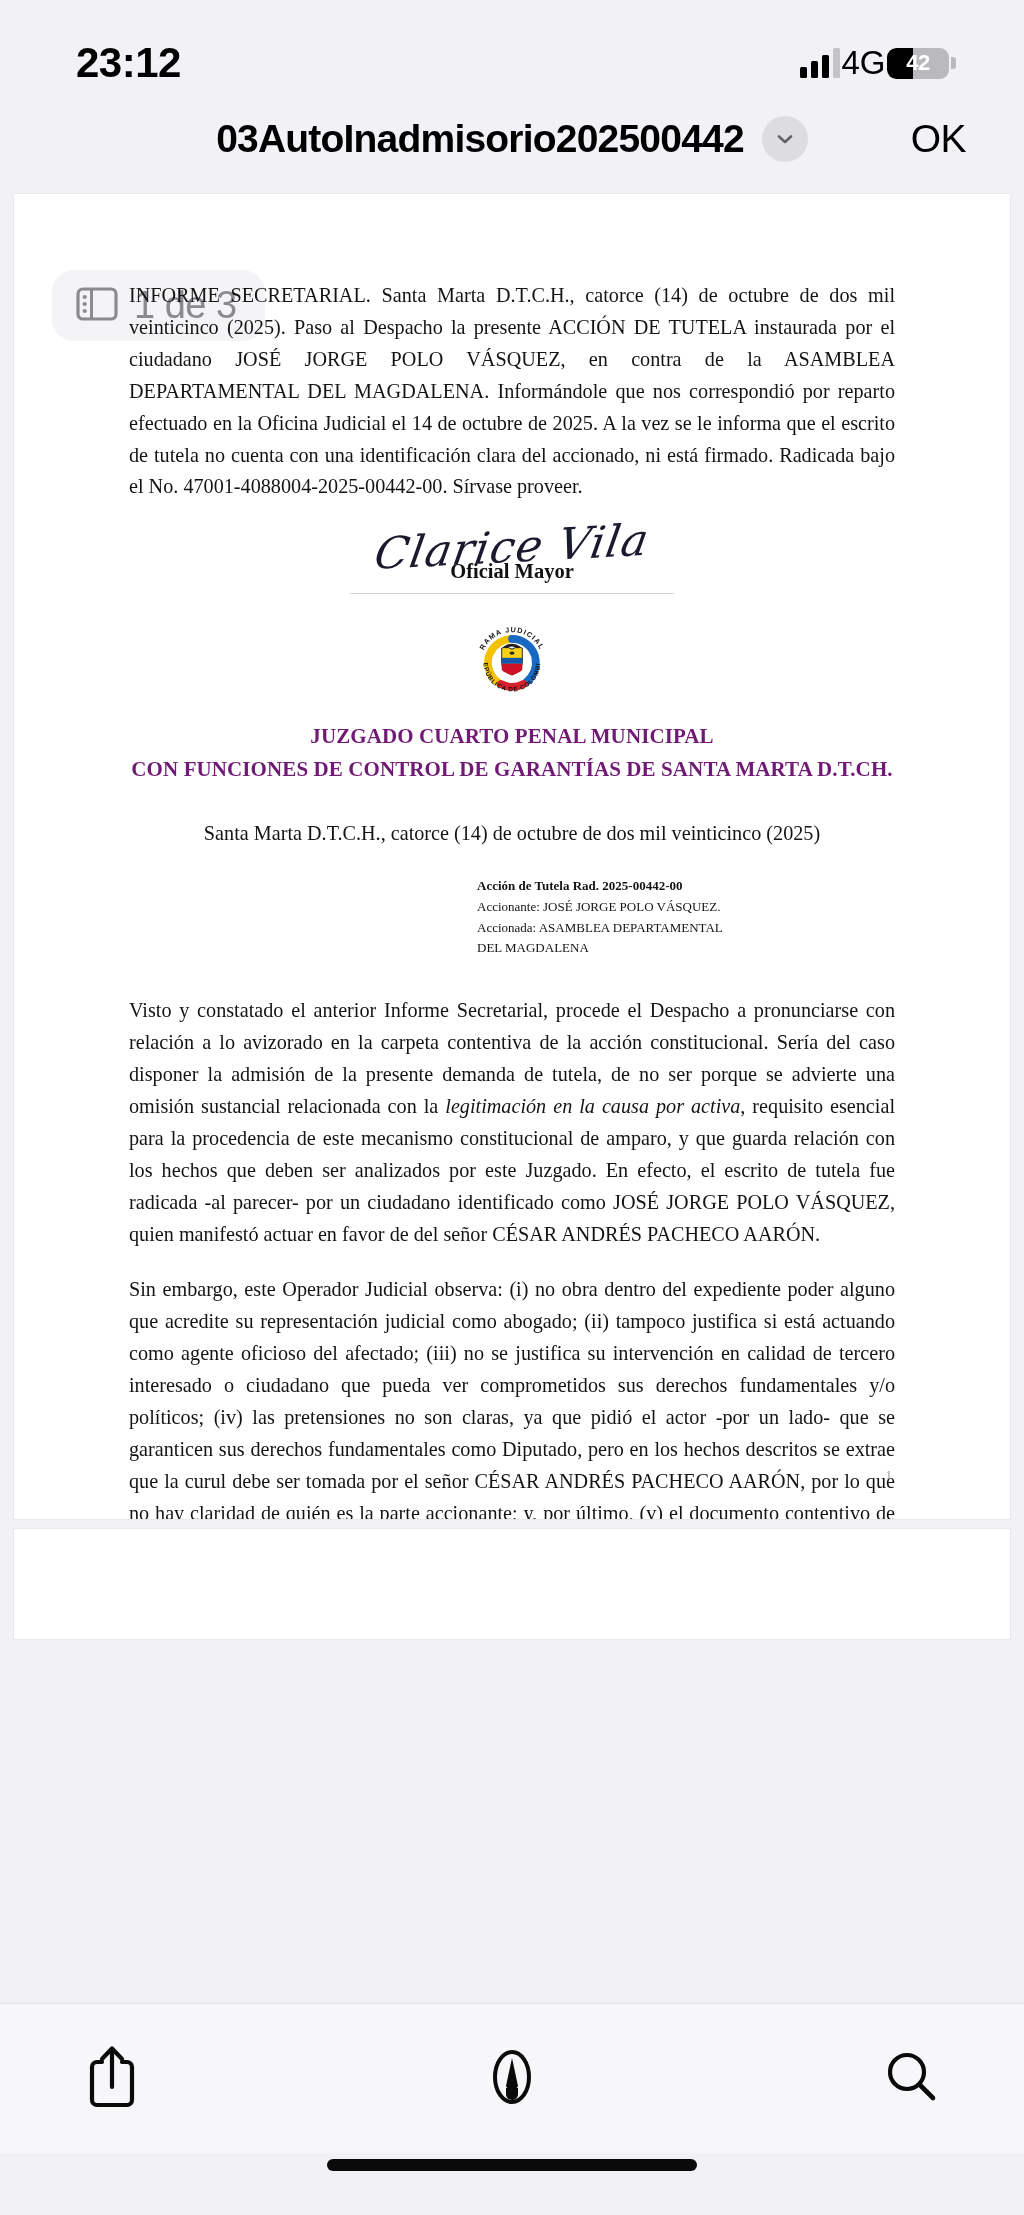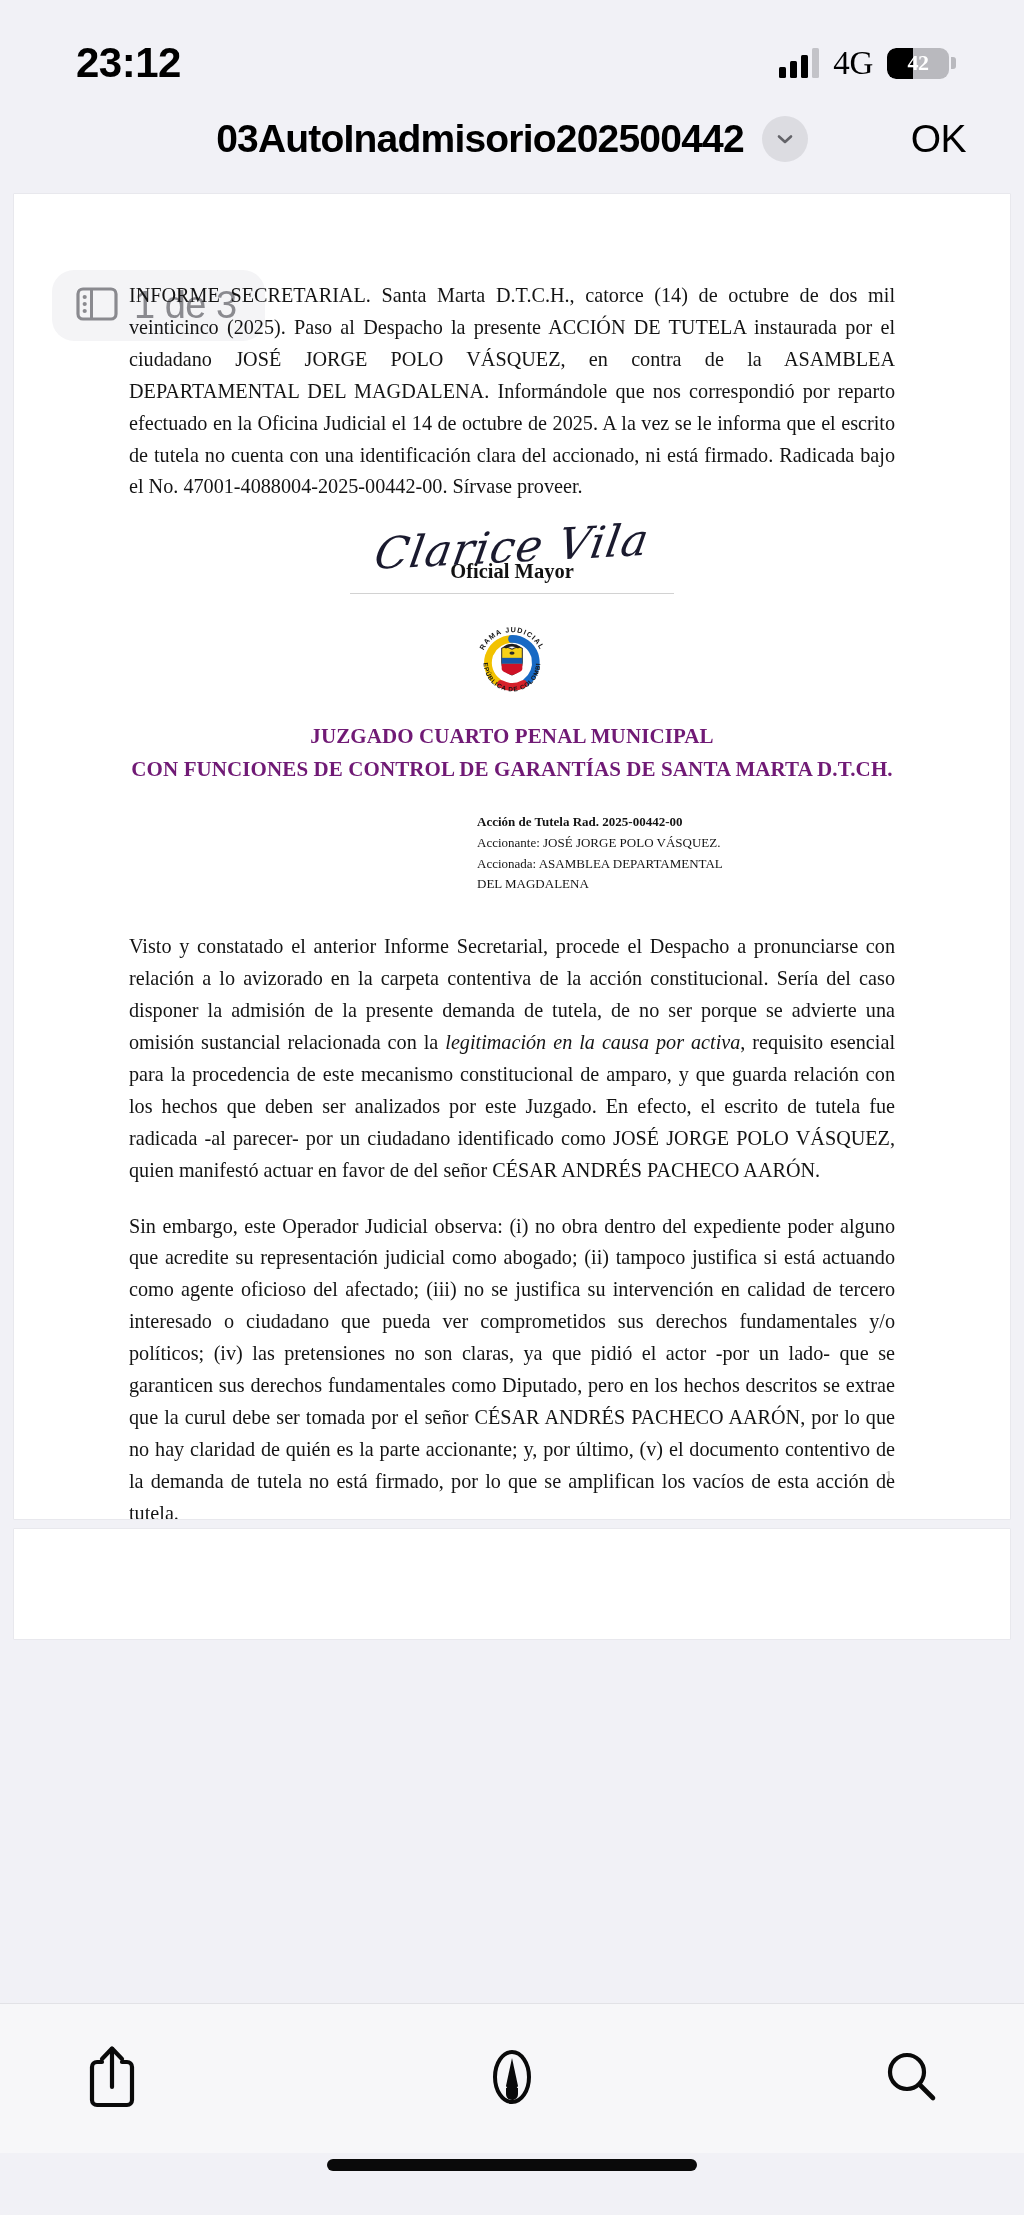--- a/index.html
+++ b/index.html
@@ -12,21 +12,21 @@
   }
   .phone { position:relative; width:1024px; height:2215px; background:#f1f1f6; display:flex; flex-direction:column; }
 
   
   .statusbar {
     height:98px; flex:0 0 98px;
     display:flex; align-items:center; justify-content:space-between;
     padding:28px 68px 0 76px;
   }
   .sb-time { font-size:42px; font-weight:600; letter-spacing:-0.5px; color:#000; }
-  .sb-right { display:flex; align-items:center; gap:14px;font-family:Liberation Serif, serif; }
+  .sb-right { display:flex; align-items:center; gap:2px; }
   .sig { display:flex; align-items:flex-end; gap:4px; height:30px; }
   .sig i { display:block; width:7px; background:#000; border-radius:1.5px; }
   .sig i:nth-child(1){ height:11px; }
   .sig i:nth-child(2){ height:17px; }
   .sig i:nth-child(3){ height:23px; }
   .sig i:nth-child(4){ height:30px; background:#c3c3c8; }
   .sb-net { font-size:33px; font-weight:500; letter-spacing:-0.3px; color:#000; }
   .batt { position:relative; display:flex; align-items:center; }
   .batt-body {
     width:62px; height:31px; border-radius:9px; background:#b9b9be;
@@ -240,20 +240,21 @@
               <textPath href="#arcBot" startOffset="50%" text-anchor="middle">REPÚBLICA DE COLOMBIA</textPath>
             </text>
           </svg>
         </div>
 
         <div class="court">
           <div>JUZGADO CUARTO PENAL MUNICIPAL</div>
           <div>CON FUNCIONES DE CONTROL DE GARANTÍAS DE SANTA MARTA D.T.CH.</div>
         </div>
 
+        <div class="datestamp">Santa Marta D.T.C.H., catorce (14) de octubre de dos mil veinticinco (2025)</div>
 
         <div class="caseblock">
           <div class="rad">Acción de Tutela Rad. 2025-00442-00</div>
           <div>Accionante: JOSÉ JORGE POLO VÁSQUEZ.</div>
           <div class="sp">Accionada:  ASAMBLEA  DEPARTAMENTAL</div>
           <div>DEL MAGDALENA</div>
         </div>
 
         <div class="bodytext">
           <p><span>Visto y constatado el anterior Informe Secretarial, procede el Despacho a pronunciarse con relación a lo avizorado en la carpeta contentiva de la acción constitucional. Sería del caso disponer la admisión de la presente demanda de tutela, de no ser porque se advierte una omisión sustancial relacionada con la </span><span class="it">legitimación en la causa por activa</span><span>, requisito esencial para la procedencia de este mecanismo constitucional de amparo, y que guarda relación con los hechos que deben ser analizados por este Juzgado. En efecto, el escrito de tutela fue radicada -al parecer- por un ciudadano identificado como JOSÉ JORGE POLO VÁSQUEZ, quien manifestó actuar en favor de del señor CÉSAR ANDRÉS PACHECO AARÓN.</span></p>

